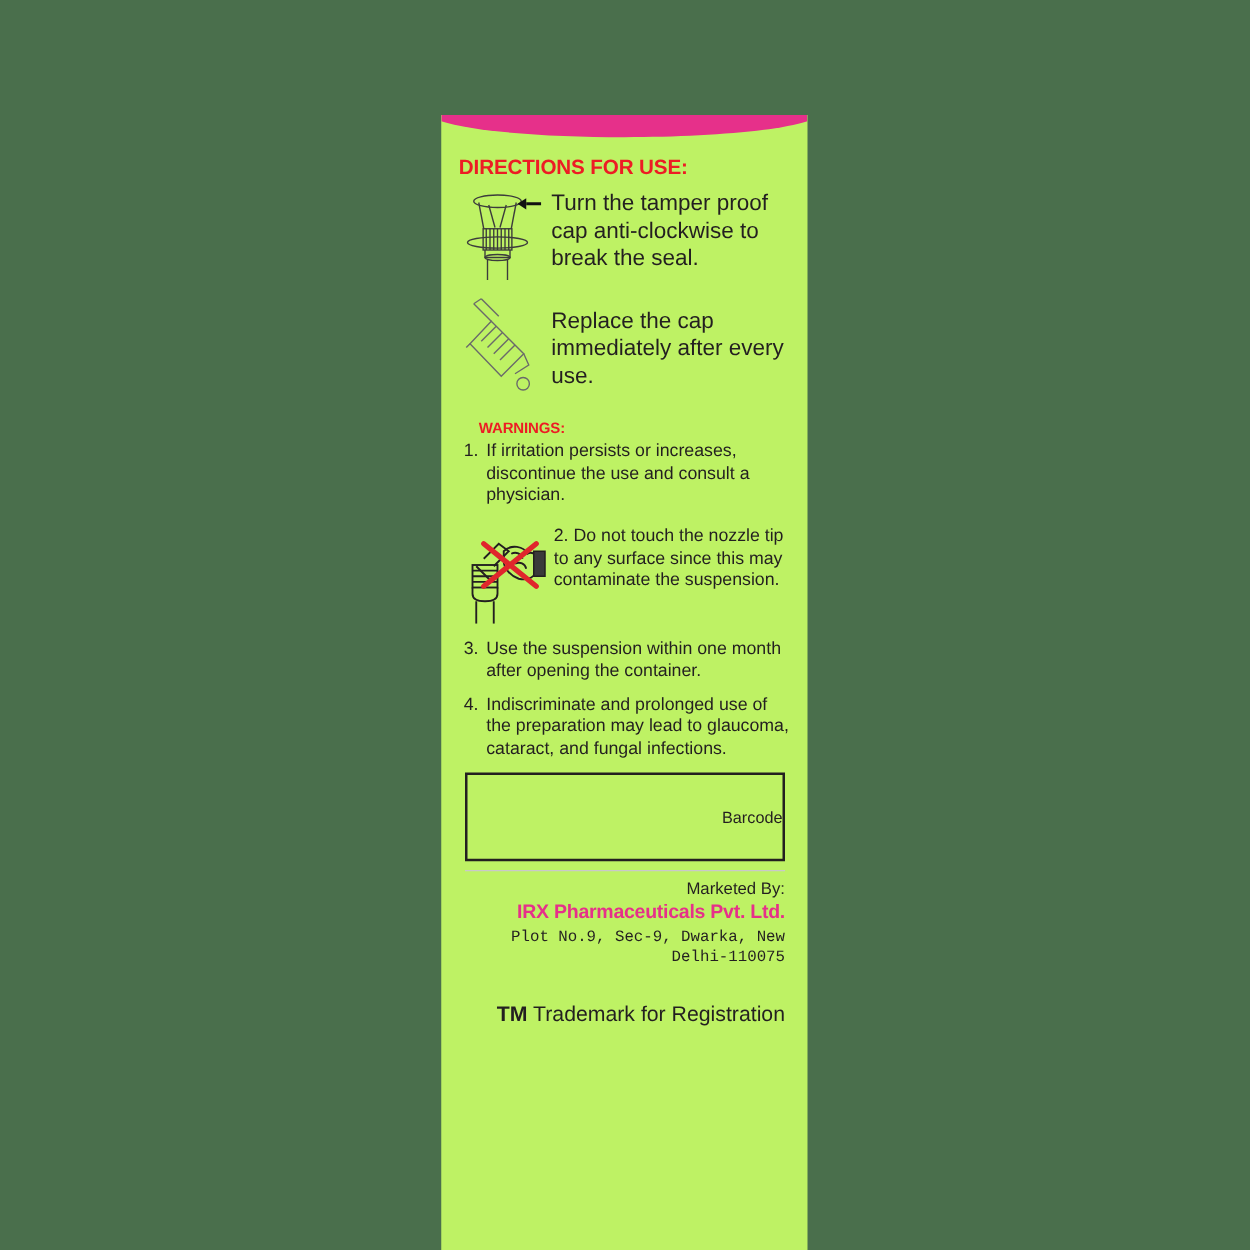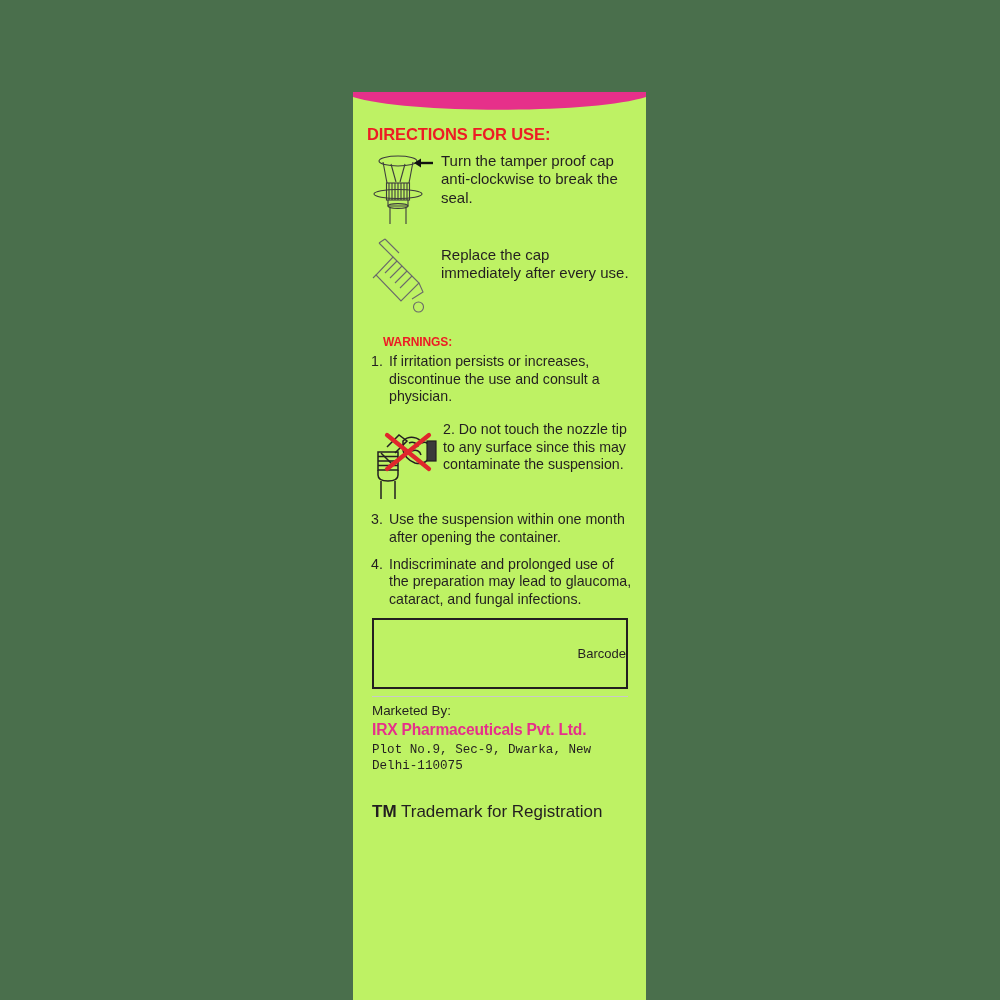--- a/index.html
+++ b/index.html
@@ -75,21 +75,21 @@
     width: 70px;
     flex: 0 0 70px;
     display: flex;
     justify-content: center;
   }
   .dir-text-col {
     flex: 1 1 auto;
     padding-left: 4px;
   }
   .body-text {
-    font-size: 15px;
+    font-size: 18px;
     line-height: 1.22;
     color: #231f20;
   }
   .gap-sm { height: 11px; }
 
   #dir-row-2 {
     margin-top: 0px;
   }
   #dir-row-2 .dir-icon-col {
     align-self: center;
@@ -148,20 +148,21 @@
   }
 
   
   #footer-divider {
     margin: 7px 4px 0 5px;
     height: 1px;
     background: #c9c9c9;
   }
   #footer-block {
     padding: 6px 4px 0 5px;
+    text-align: right;
   }
   #marketed-by-label {
     font-size: 13.4px;
     color: #231f20;
     line-height: 1.25;
   }
   #company-name {
     font-size: 15.6px;
     font-weight: bold;
     color: #e6308a;

